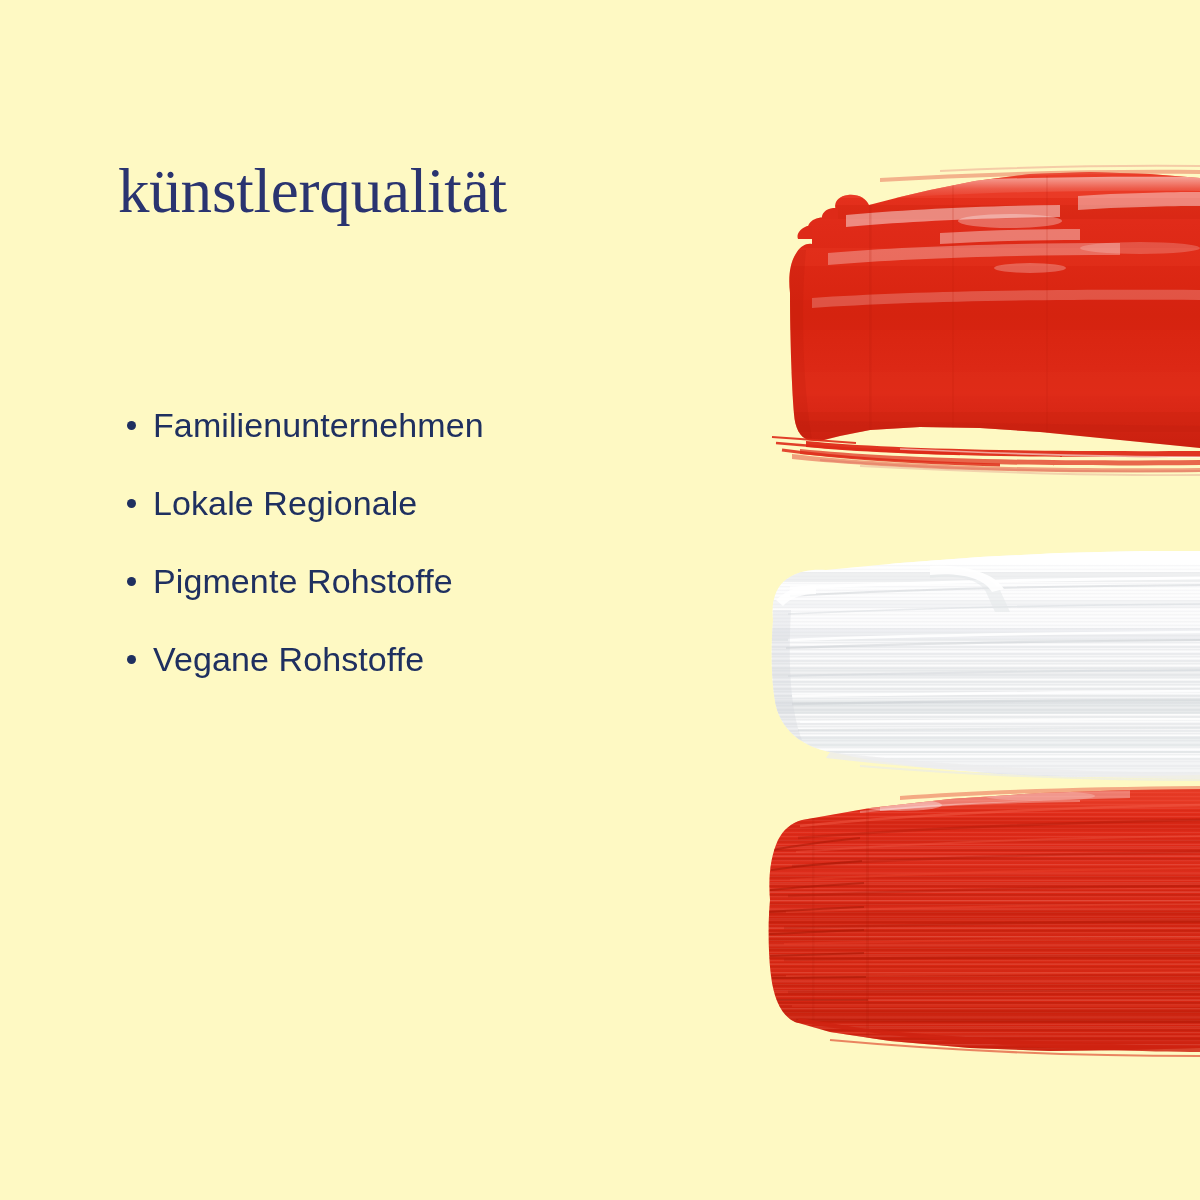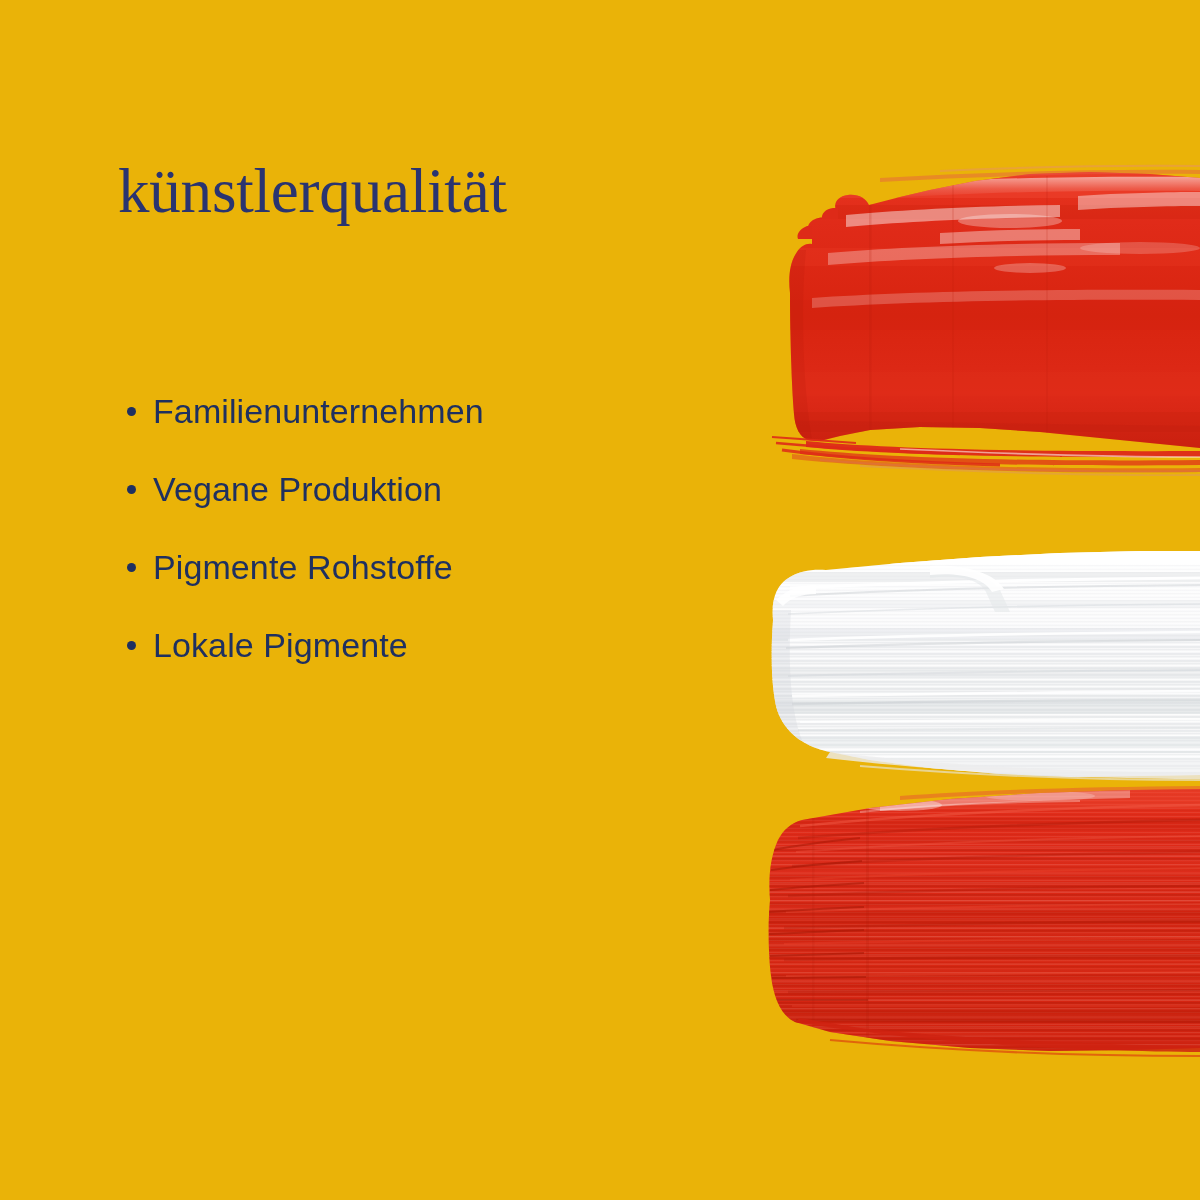--- a/index.html
+++ b/index.html
@@ -5,21 +5,21 @@
 <style>
   html, body {
     margin: 0;
     padding: 0;
     background: #ffffff;
   }
   #canvas {
     position: relative;
     width: 1200px;
     height: 1200px;
-    background: #eab308;
+    background: #fef9c3;
     overflow: hidden;
     font-family: "Liberation Sans", sans-serif;
   }
 
   
   .text-col {
     position: absolute;
     left: 118px;
     top: 82px;
     width: 640px;
@@ -33,21 +33,21 @@
     font-weight: 400;
     letter-spacing: -0.2px;
     margin: 0;
     white-space: pre-line;
   }
   .headline-line { display: block; }
 
   .feature-list {
     position: absolute;
     left: 9px;
-    top: 290px;
+    top: 304px;
     margin: 0;
     padding: 0;
     list-style: none;
     width: 620px;
   }
   .feature-item {
     display: flex;
     align-items: center;
     height: 78px;
     color: #1f3060;
@@ -398,26 +398,26 @@
       <span class="headline-line">künstlerqualität</span>
     </h1>
 
     <ul class="feature-list">
       <li class="feature-item">
         <span class="bullet-dot"></span>
         <span>Familienunternehmen</span>
       </li>
       <li class="feature-item">
         <span class="bullet-dot"></span>
-        <span>Vegane Produktion</span>
+        <span>Lokale Regionale</span>
       </li>
       <li class="feature-item">
         <span class="bullet-dot"></span>
         <span>Pigmente Rohstoffe</span>
       </li>
       <li class="feature-item">
         <span class="bullet-dot"></span>
-        <span>Lokale Pigmente</span>
+        <span>Vegane Rohstoffe</span>
       </li>
     </ul>
 
   </div>
 </div>
 
 </body></html>

